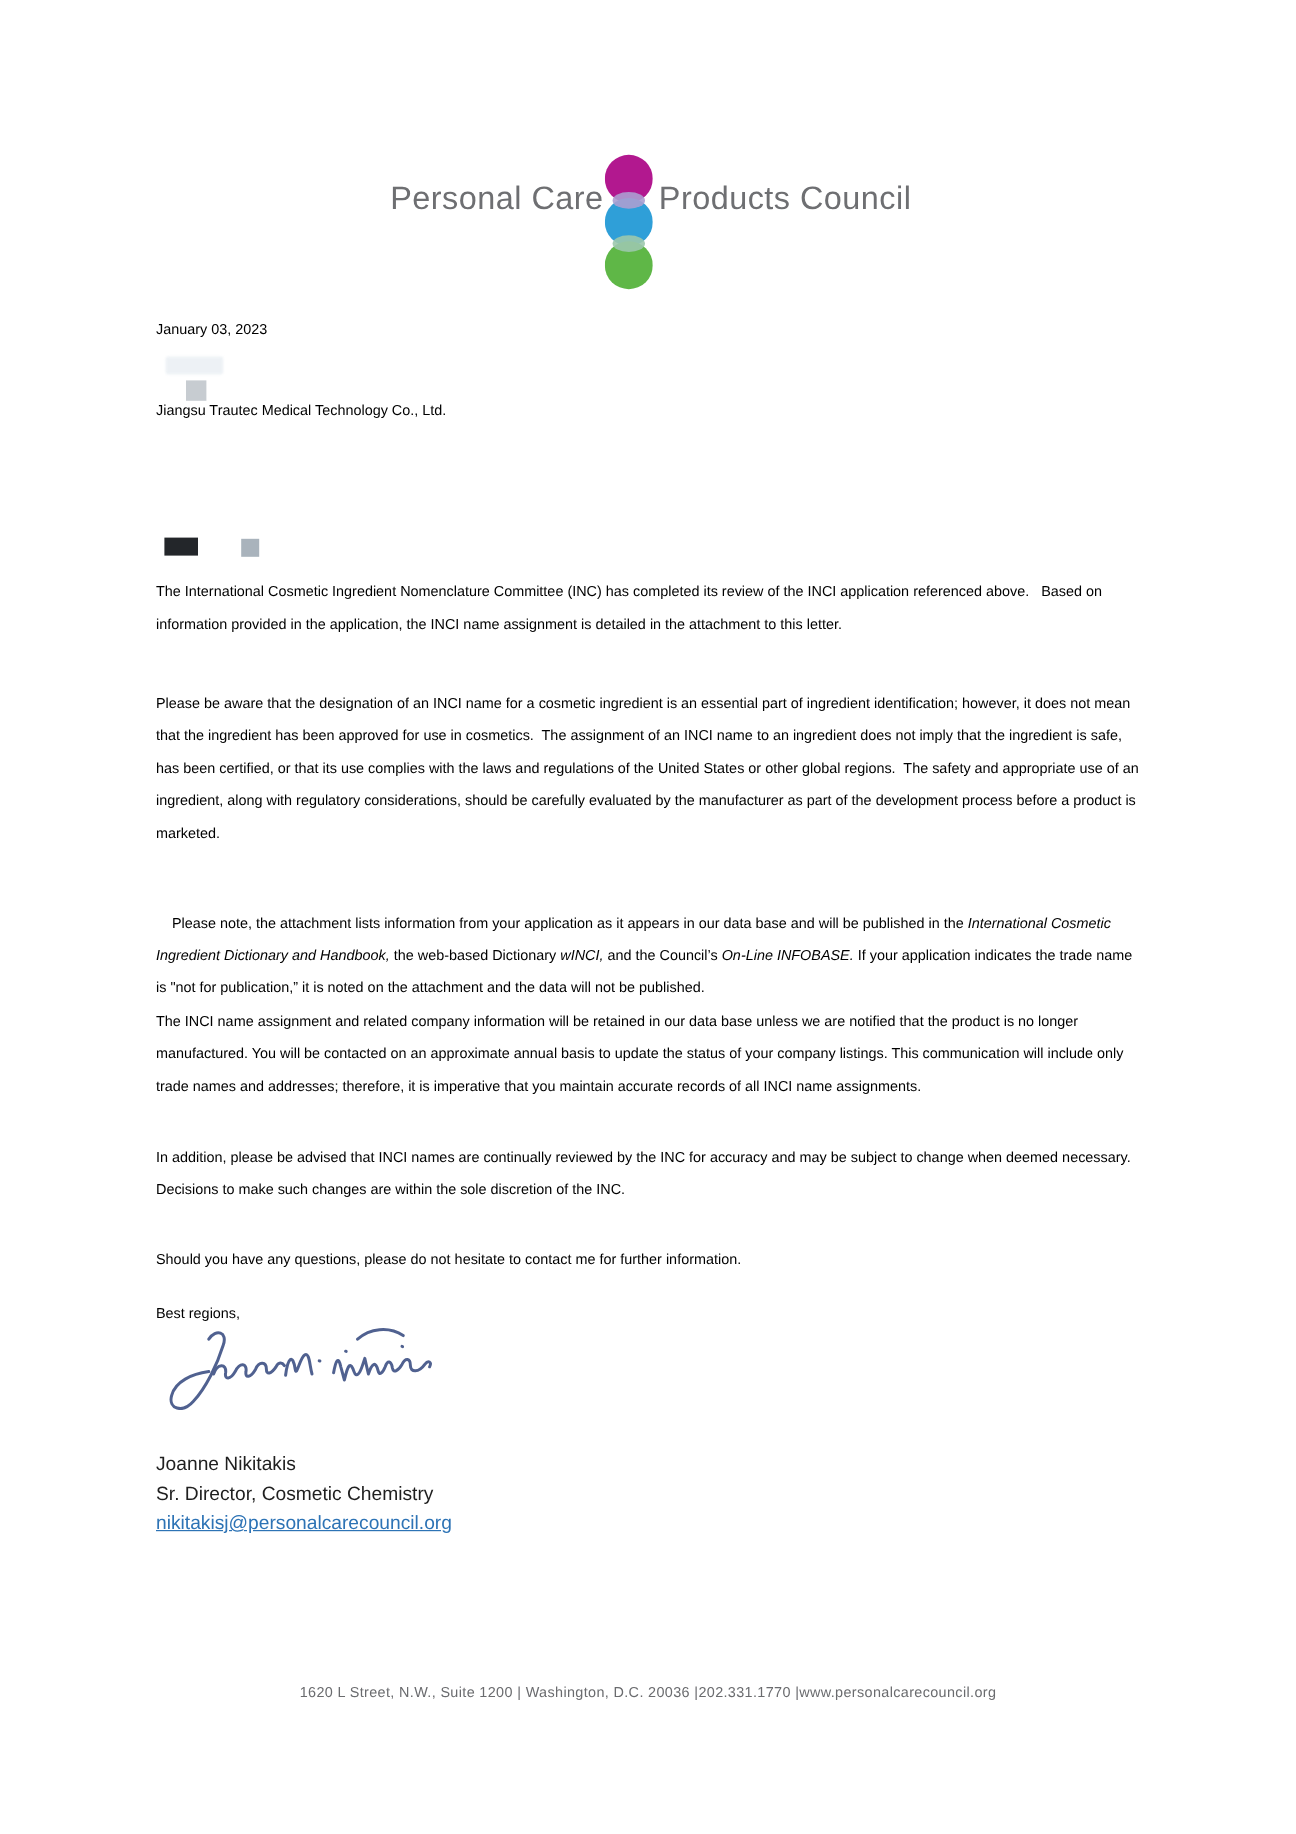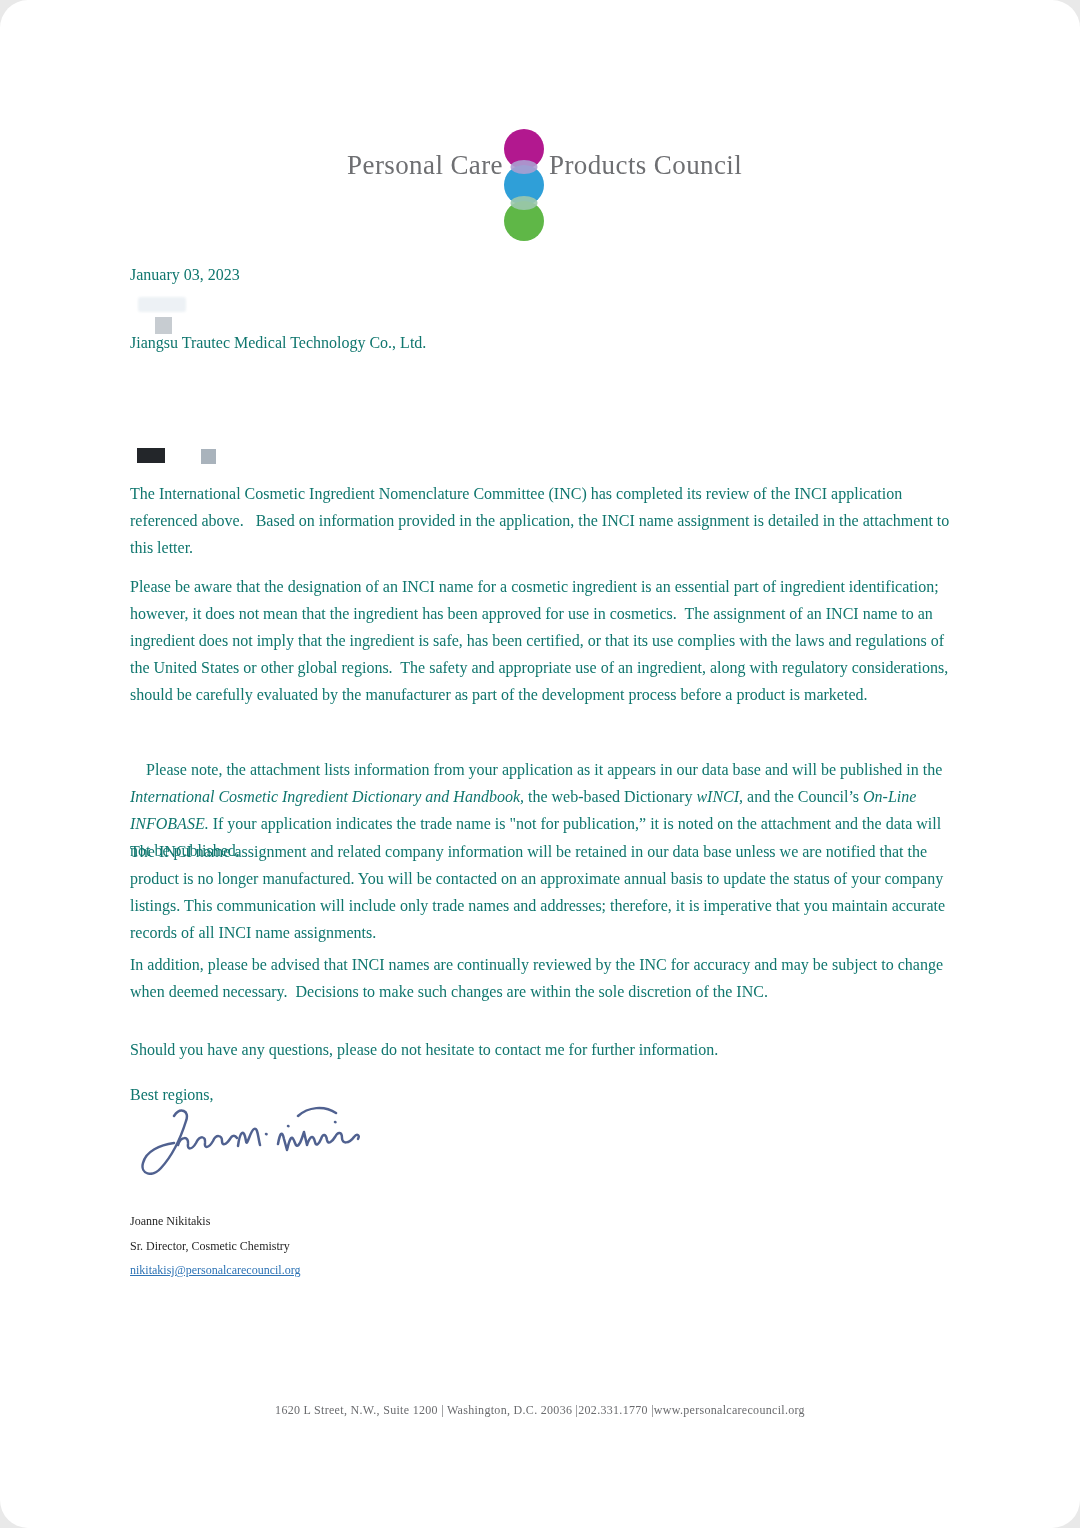--- a/index.html
+++ b/index.html
@@ -1,32 +1,31 @@
 <!DOCTYPE html>
 <html><head>
 <meta charset="utf-8">
 <style>
   html,body{margin:0;padding:0;background:#e9e9e9;}
   .page{
     position:relative;
     width:1080px;height:1528px;
     background:#ffffff;
     margin:0 auto;
-    font-family:Liberation Serif, serif;
+    font-family:Liberation Sans, sans-serif;
     color:#1f1f1f;
     overflow:hidden;
-    border-radius:28px;
   }
   .abs{position:absolute;}
   .body-text{
-    font-size:16px;
+    font-size:12px;
     line-height:27px;
     width:824px;
     white-space:pre-wrap;
-    color:#0f766e;
+    color:#000000;
   }
   .para span{white-space:pre-wrap;}
   .italic{font-style:italic;}
   
   .logo-name{
     font-size:27px;
     color:#6e6f72;
     letter-spacing:0.4px;
     line-height:34px;
   }
@@ -36,21 +35,21 @@
     color:#8a8b8e;
     text-align:right;
     letter-spacing:0.2px;
   }
   
   .redact-smudge{background:#dfe7ee;opacity:.55;border-radius:2px;filter:blur(1px);}
   .redact-gray{background:#c7ccd1;}
   .redact-black{background:#23262a;}
   .redact-bluegray{background:#a9b3bc;}
   .signer-block{
-    font-size:12px;
+    font-size:16px;
     line-height:24.5px;
   }
   .email-link{
     color:#2d73b5;
     text-decoration:underline;
     cursor:pointer;
   }
   .footer-line{
     font-size:12px;
     color:#6a6b6e;

